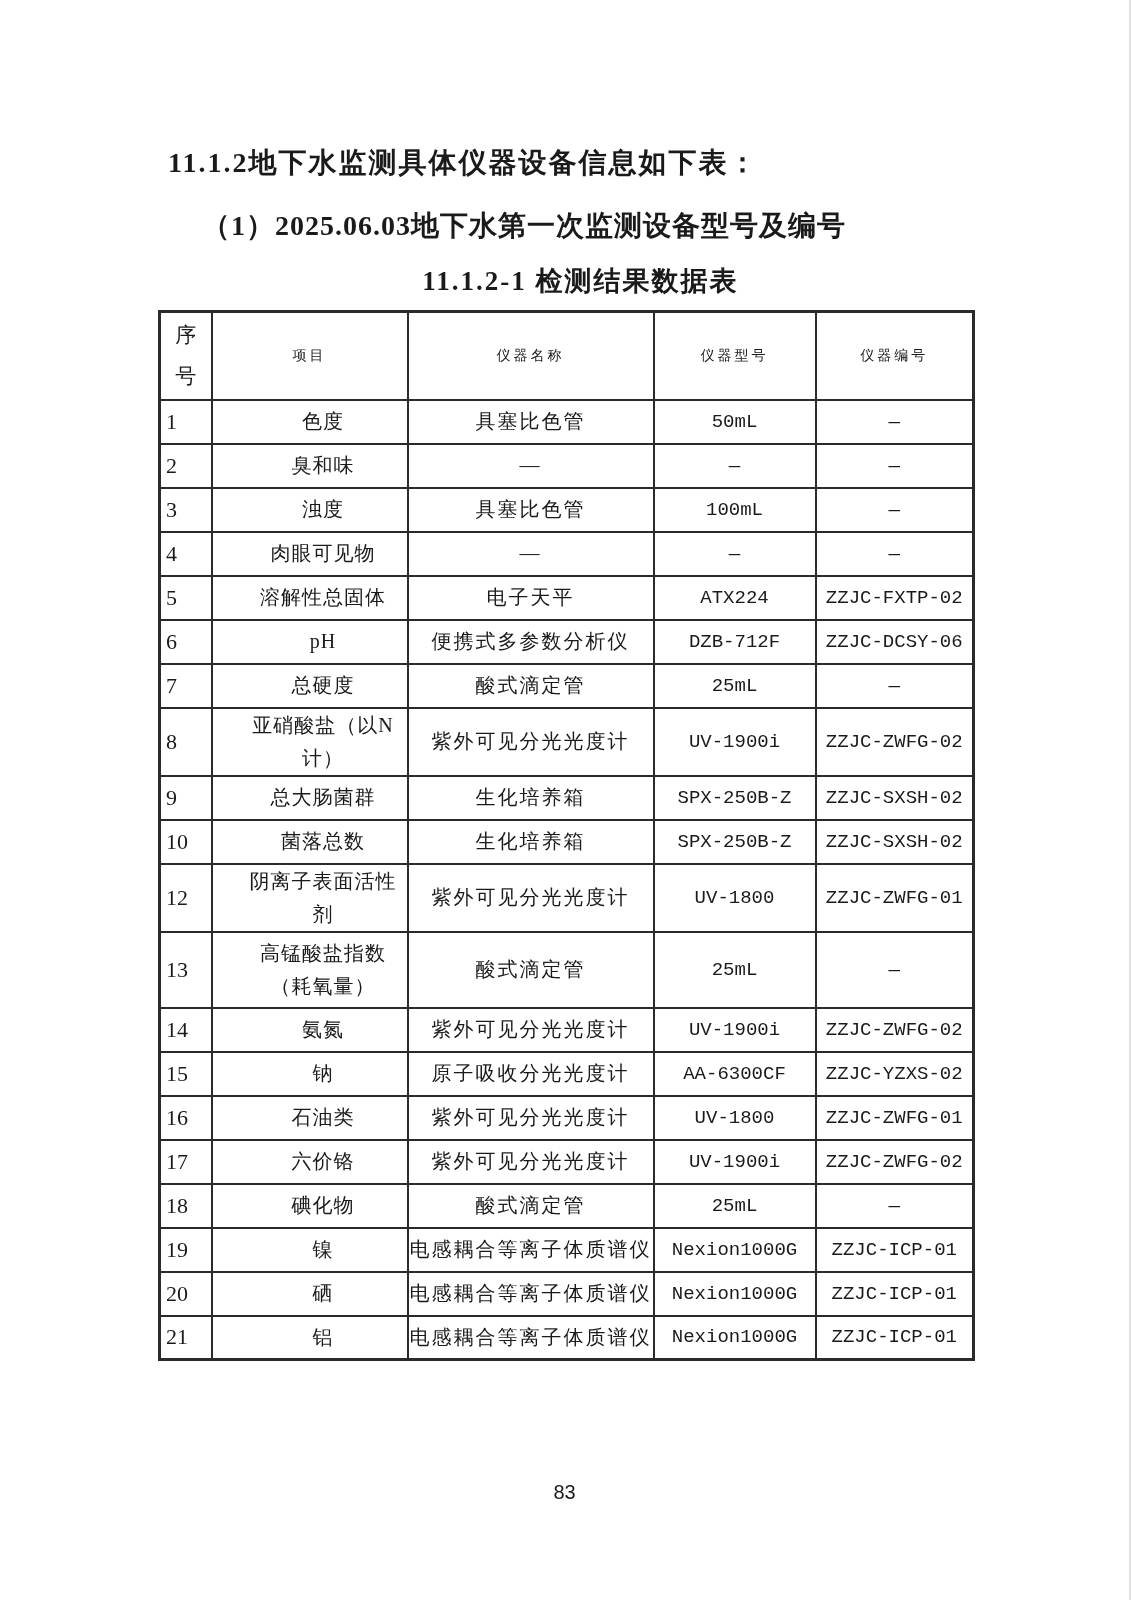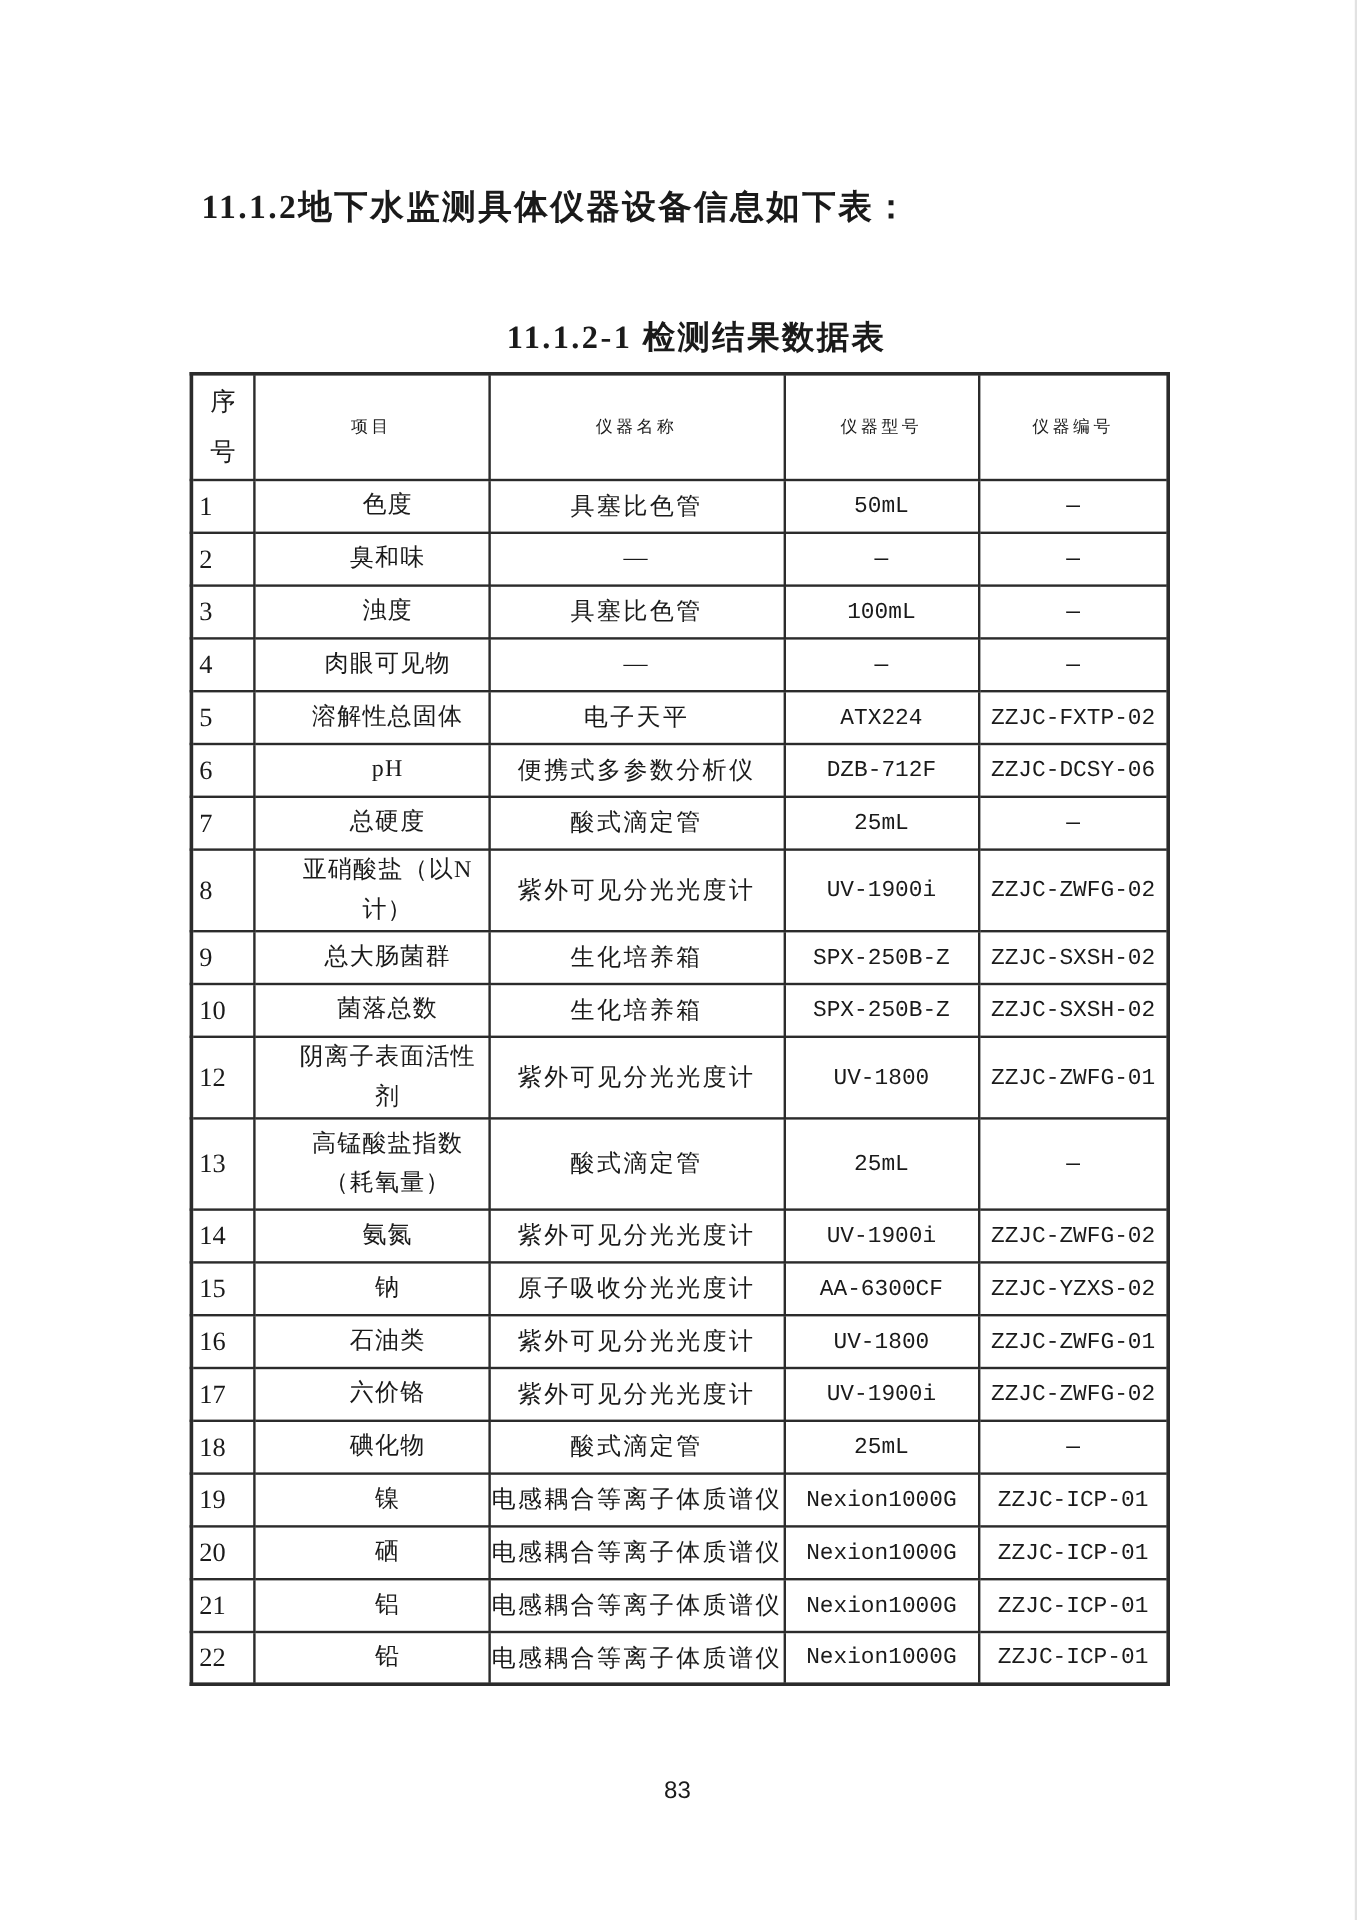--- a/index.html
+++ b/index.html
@@ -15,21 +15,21 @@
     background:var(--paper);
     color:var(--ink);
     font-family:"Liberation Serif","DejaVu Serif",serif;
     overflow:hidden;
   }
   .page{
     position:absolute; inset:0;
     border-right:2px solid #e2e2e2; 
   }
   .h1{
-    position:absolute; left:168px; top:154px;
+    position:absolute; left:168px; top:144px;
     font-size:28px; font-weight:bold; letter-spacing:2px;
     white-space:nowrap;
   }
   .h2{
     position:absolute; left:202px; top:207px;
     font-size:28px; font-weight:bold; letter-spacing:1px;
     white-space:nowrap;
   }
   .caption{
     position:absolute; left:0; top:263px; width:100%;
@@ -92,20 +92,21 @@
     font-family:"Liberation Sans","DejaVu Sans",sans-serif;
   }
 </style>
 </head>
 <body>
 
 <div class="page">
 
   <div class="h1">11.1.2地下水监测具体仪器设备信息如下表：</div>
 
+  <div class="h2">（1）2025.06.03地下水第一次监测设备型号及编号</div>
 
   <div class="caption">11.1.2-1 检测结果数据表</div>
 
   <table class="data-table">
     <colgroup>
       <col style="width:52px">
       <col style="width:196px">
       <col style="width:246px">
       <col style="width:162px">
       <col style="width:158px">
@@ -256,25 +257,18 @@
         <td class="mono">Nexion1000G</td>
         <td class="mono">ZZJC-ICP-01</td>
       </tr>
         <tr>
         <td class="c-seq">21</td>
         <td class="c-item">铝</td>
         <td class="c-name">电感耦合等离子体质谱仪</td>
         <td class="mono">Nexion1000G</td>
         <td class="mono">ZZJC-ICP-01</td>
       </tr>
-        <tr>
-        <td class="c-seq">22</td>
-        <td class="c-item">铅</td>
-        <td class="c-name">电感耦合等离子体质谱仪</td>
-        <td class="mono">Nexion1000G</td>
-        <td class="mono">ZZJC-ICP-01</td>
-      </tr>
       </tbody>
   </table>
 
   <div class="pageno">83</div>
 
 </div>
 
 </body></html>

